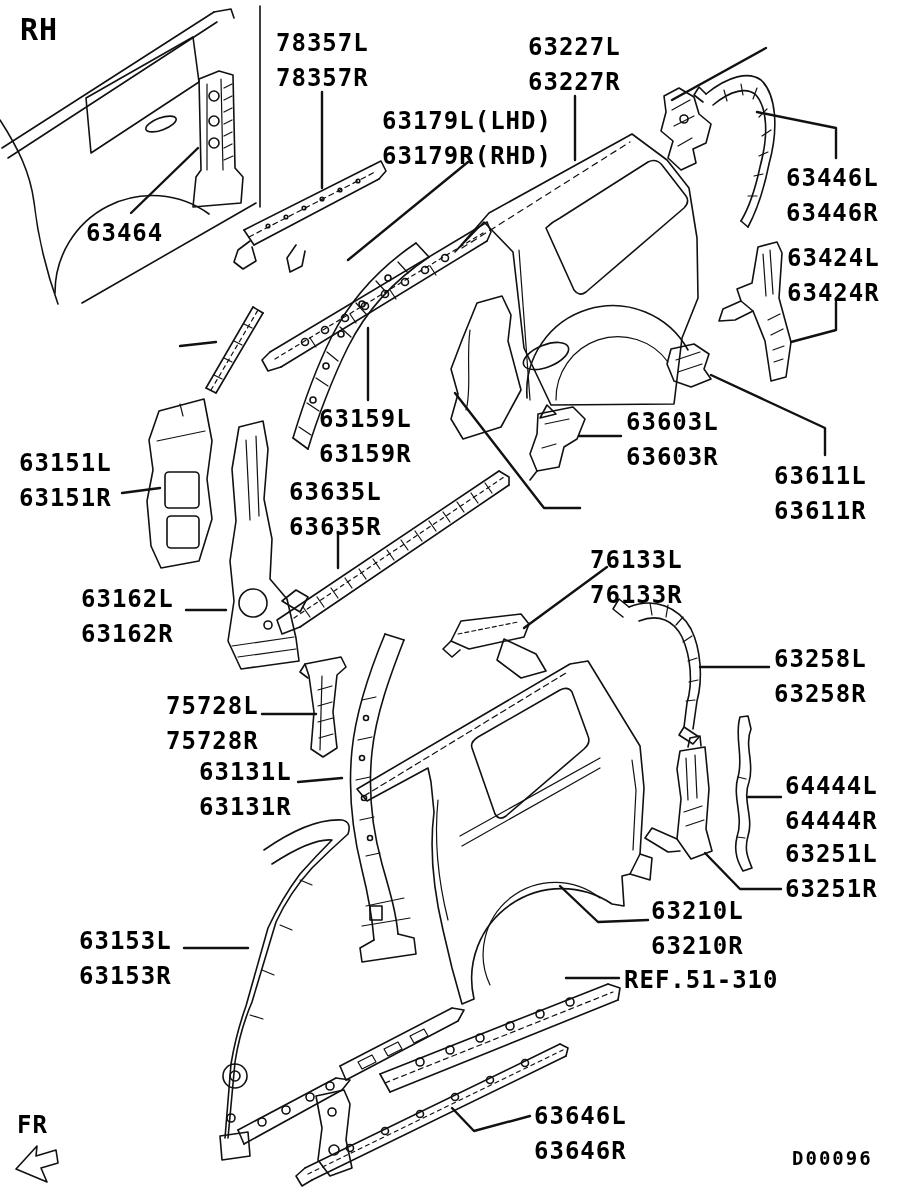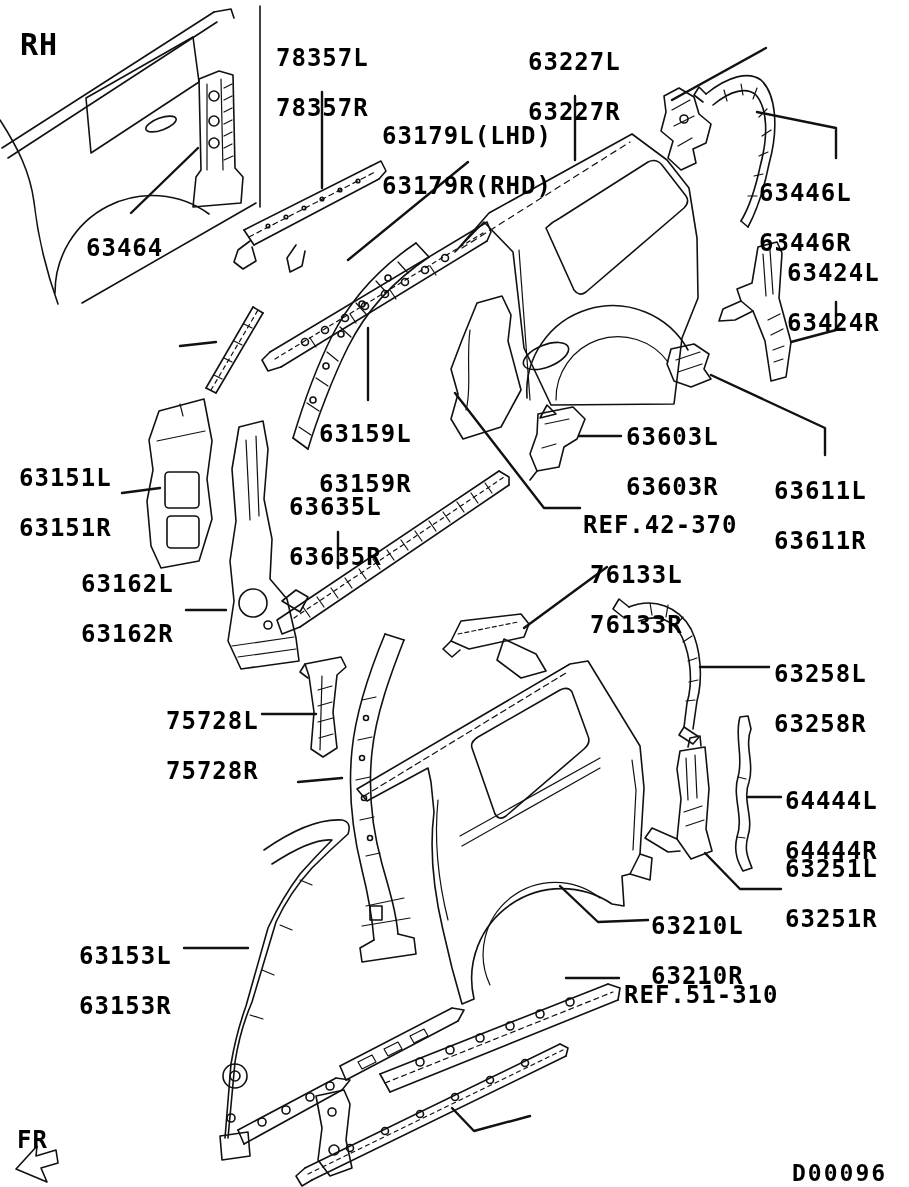--- a/index.html
+++ b/index.html
@@ -1,23 +1,23 @@
 <!DOCTYPE html>
 <html><head>
 <meta charset="utf-8">
 <style>
   html,body{margin:0;padding:0;background:#e8e8e8;}
   .stage{position:relative;width:909px;height:1187px;background:#ffffff;overflow:hidden;
          font-family:"DejaVu Sans Mono", "Liberation Mono", monospace;}
   .art{position:absolute;left:0;top:0;width:909px;height:1187px;}
   .lbl{position:absolute;color:#000;font-weight:bold;font-size:24px;line-height:35px;
        letter-spacing:1px;white-space:nowrap;}
-  .lbl span{display:block;margin-top:15px;}
+  .lbl span{display:block;}
   .lbl-big{font-size:30px;}
-  .lbl-small{font-size:23px;letter-spacing:2px;}
+  .lbl-small{font-size:19px;letter-spacing:2px;}
 </style>
 </head>
 <body>
 
 <div class="stage">
 
 <svg class="art" viewBox="0 0 909 1187" fill="none" stroke="#111" stroke-width="1.6" stroke-linecap="round" stroke-linejoin="round">
 
   <g stroke-width="2.4">
     <path d="M322,92 V188"></path>
@@ -324,21 +324,21 @@
       <span>78357R</span>
 </div>
 <div class="lbl" style="left:528px;top:30px">
   <span>63227L</span>
       <span>63227R</span>
 </div>
 <div class="lbl" style="left:382px;top:104px">
   <span>63179L(LHD)</span>
       <span>63179R(RHD)</span>
 </div>
-<div class="lbl" style="left:759px;top:161px">
+<div class="lbl" style="left:786px;top:161px">
   <span>63446L</span>
       <span>63446R</span>
 </div>
 <div class="lbl" style="left:787px;top:241px">
   <span>63424L</span>
       <span>63424R</span>
 </div>
 <div class="lbl" style="left:319px;top:402px">
   <span>63159L</span>
       <span>63159R</span>
@@ -352,58 +352,63 @@
       <span>63635R</span>
 </div>
 <div class="lbl" style="left:626px;top:405px">
   <span>63603L</span>
       <span>63603R</span>
 </div>
 <div class="lbl" style="left:774px;top:459px">
   <span>63611L</span>
       <span>63611R</span>
 </div>
-<div class="lbl" style="left:583px;top:493px">
-  <span>REF.42-370</span>
-</div>
-<div class="lbl" style="left:81px;top:552px">
+<div class="lbl" style="left:81px;top:582px">
   <span>63162L</span>
       <span>63162R</span>
 </div>
 <div class="lbl" style="left:590px;top:543px">
   <span>76133L</span>
       <span>76133R</span>
 </div>
 <div class="lbl" style="left:774px;top:642px">
   <span>63258L</span>
       <span>63258R</span>
 </div>
 <div class="lbl" style="left:166px;top:689px">
   <span>75728L</span>
       <span>75728R</span>
 </div>
+<div class="lbl" style="left:199px;top:755px">
+  <span>63131L</span>
+      <span>63131R</span>
+</div>
 <div class="lbl" style="left:785px;top:769px">
   <span>64444L</span>
       <span>64444R</span>
 </div>
 <div class="lbl" style="left:785px;top:837px">
   <span>63251L</span>
       <span>63251R</span>
 </div>
 <div class="lbl" style="left:651px;top:894px">
   <span>63210L</span>
       <span>63210R</span>
 </div>
 <div class="lbl" style="left:79px;top:924px">
   <span>63153L</span>
       <span>63153R</span>
 </div>
 <div class="lbl" style="left:624px;top:963px">
   <span>REF.51-310</span>
 </div>
+<div class="lbl" style="left:534px;top:1099px">
+  <span>63646L</span>
+      <span>63646R</span>
+</div>
 
 <div class="lbl" style="left:17px;top:1108px">
   <span>FR</span>
 </div>
 <div class="lbl lbl-small" style="left:792px;top:1141px">
   <span>D00096</span>
 </div>
 
 </div>
 

